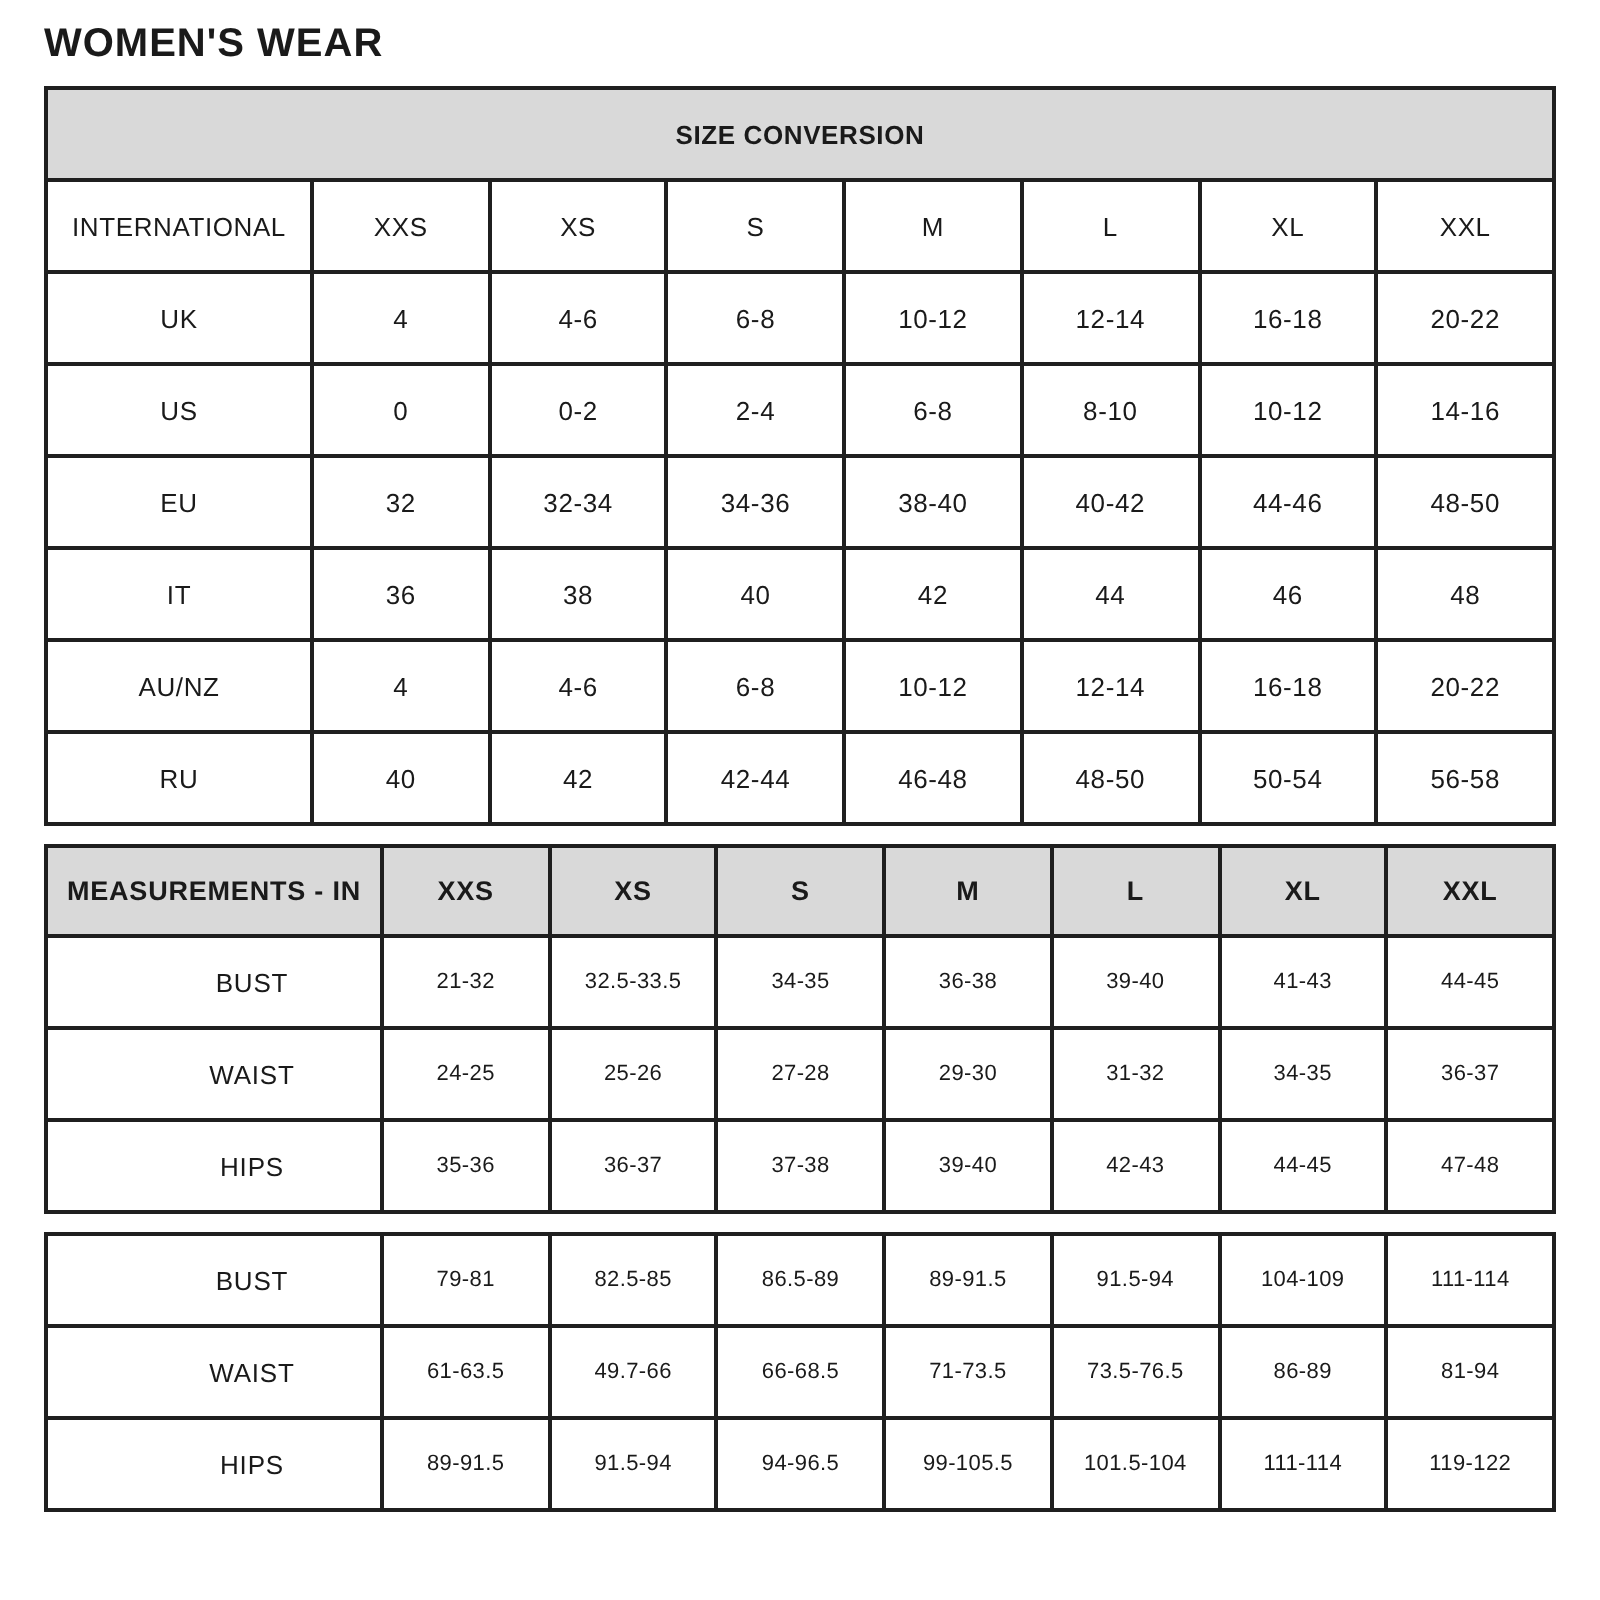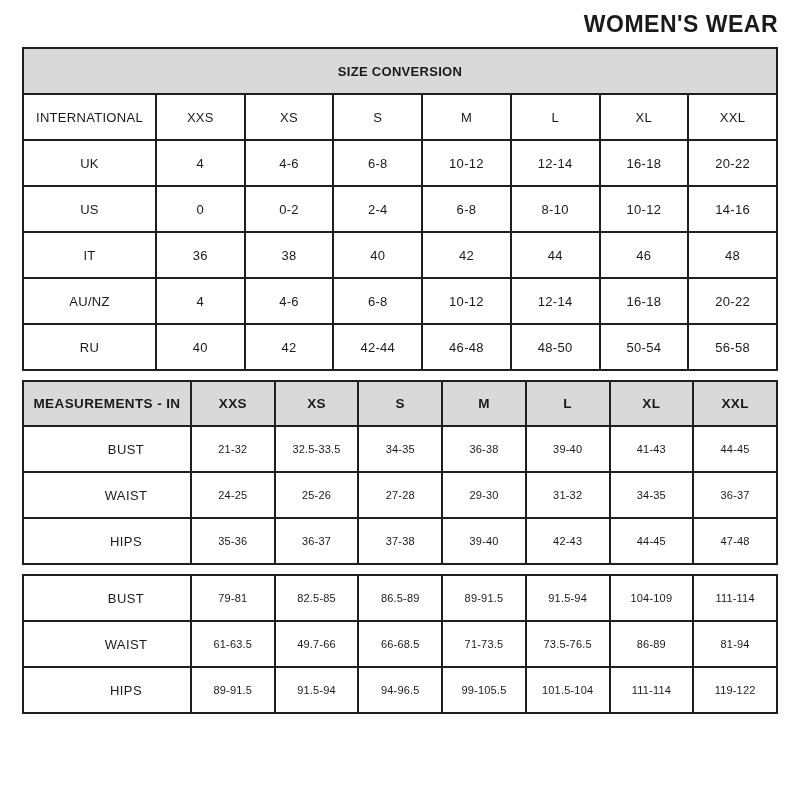--- a/index.html
+++ b/index.html
@@ -11,22 +11,22 @@
   html, body {
     margin: 0; padding: 0;
     width: 800px; height: 800px;
     background: #ffffff;
     font-family: "Liberation Sans", sans-serif;
     color: var(--text-col);
     overflow: hidden;
   }
   .page { padding: 0 22px; }
   .page-title {
-    text-align: right;
-    font-size: 23px;
+    text-align: left;
+    font-size: 20px;
     font-weight: 700;
     letter-spacing: 0.5px;
     margin: 11px 0 9px 0;
   }
   table {
     border-collapse: collapse;
     width: 100%;
     table-layout: fixed;
   }
   td {
@@ -108,20 +108,30 @@
             <td class="rowlabel">US</td>
             <td>0</td>
             <td>0-2</td>
             <td>2-4</td>
             <td>6-8</td>
             <td>8-10</td>
             <td>10-12</td>
             <td>14-16</td>
           </tr>
           <tr>
+            <td class="rowlabel">EU</td>
+            <td>32</td>
+            <td>32-34</td>
+            <td>34-36</td>
+            <td>38-40</td>
+            <td>40-42</td>
+            <td>44-46</td>
+            <td>48-50</td>
+          </tr>
+          <tr>
             <td class="rowlabel">IT</td>
             <td>36</td>
             <td>38</td>
             <td>40</td>
             <td>42</td>
             <td>44</td>
             <td>46</td>
             <td>48</td>
           </tr>
           <tr>

